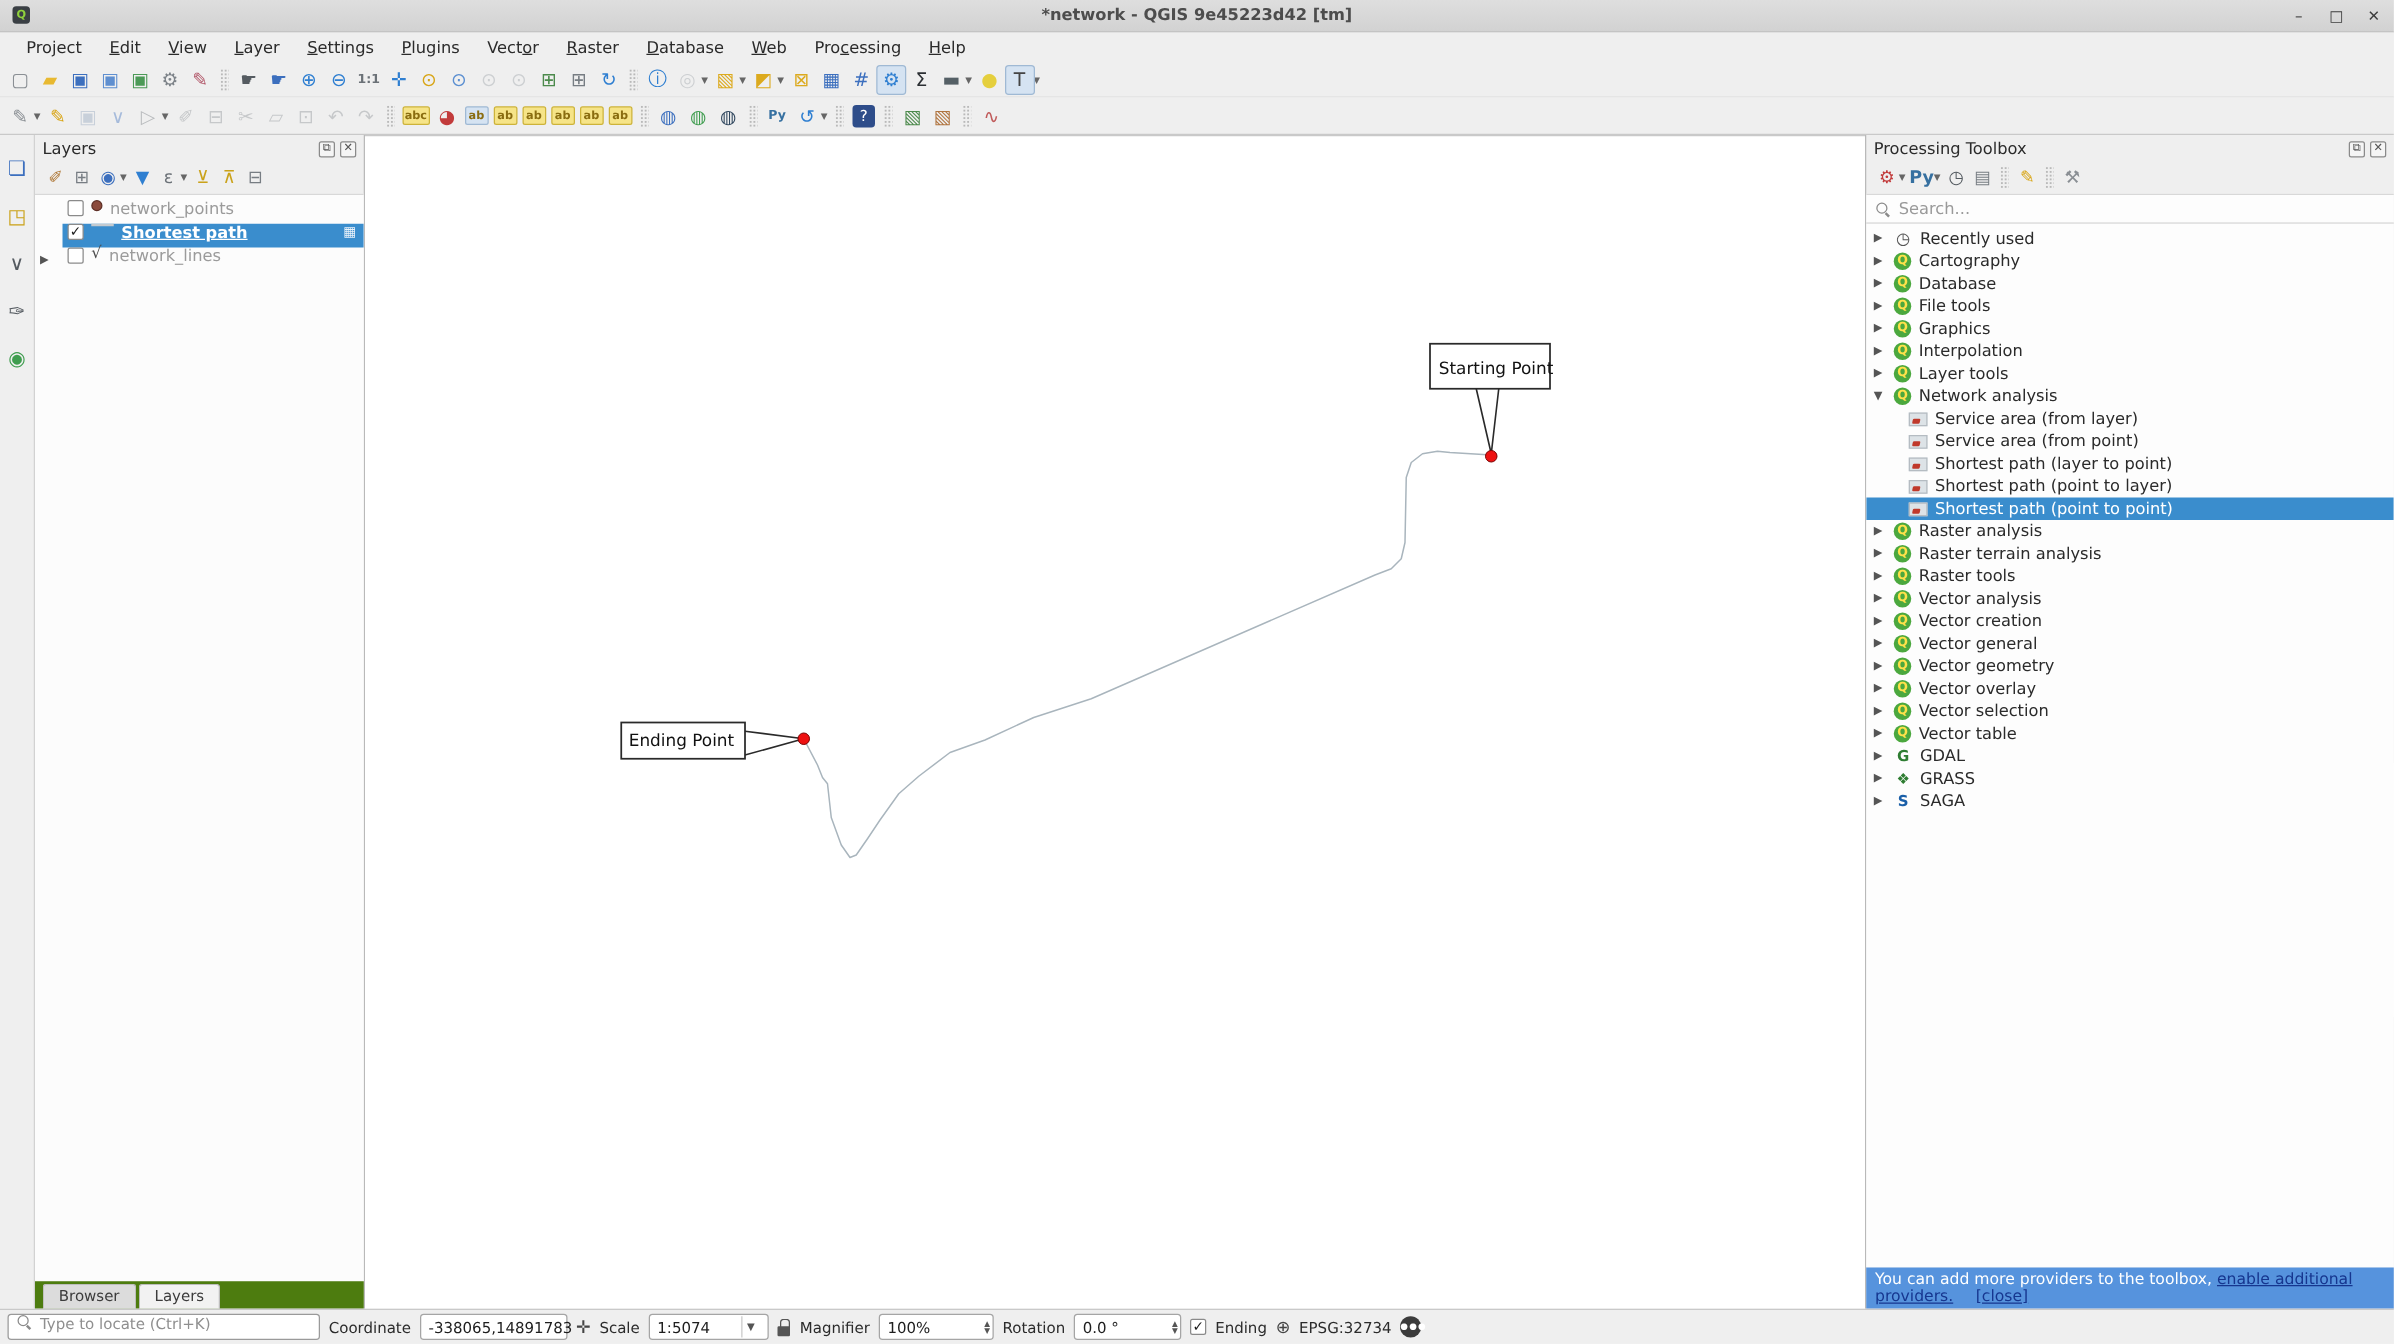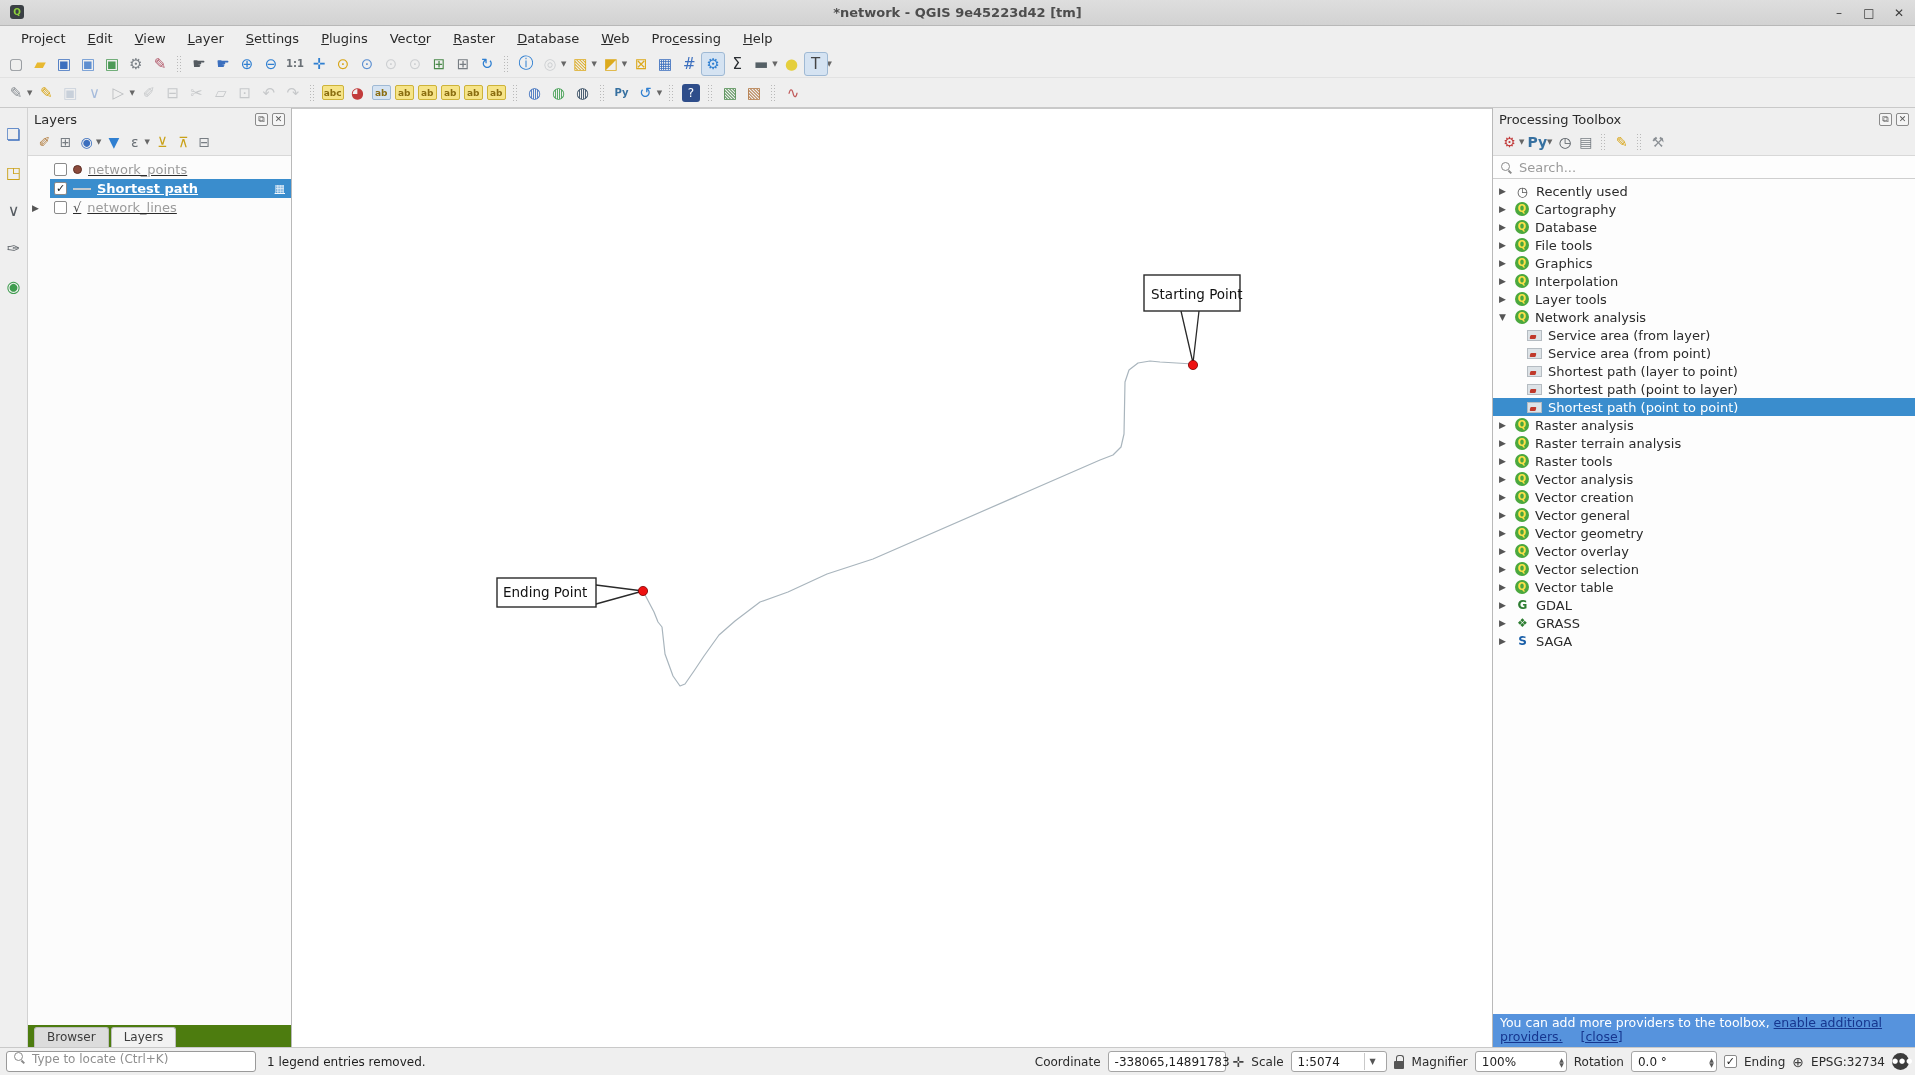--- a/index.html
+++ b/index.html
@@ -47,21 +47,21 @@
   .panel-header { height:22px; display:flex; align-items:center; padding:0 6px; }
   .panel-title { flex:1; font-size:13px; color:#2b2b2b; }
   .panel-btn { width:13px; height:13px; border:1px solid #8a8a8a; border-radius:2px; margin-left:4px;
     font-size:9px; line-height:11px; text-align:center; color:#555; background:#f5f5f5; }
   .panel-toolbar { display:flex; align-items:center; padding:1px 4px 3px 6px; }
   .panel-toolbar .ticon { height:21px; min-width:21px; font-size:14px; }
   
   #layers-list { flex:1; background:#fcfcfc; border-top:1px solid #d8d8d8; padding-top:4px; overflow:hidden; }
   .lrow { height:19px; display:flex; align-items:center; }
   .lrow .indent { width:22px; display:flex; justify-content:flex-start; padding-left:4px; }
-  .lrow .hl { flex:1; height:19px; display:flex; align-items:center; gap:6px; padding-left:4px;text-decoration:underline; }
+  .lrow .hl { flex:1; height:19px; display:flex; gap:6px; padding-left:4px; }
   .lrow.sel .hl { background:#3a8dcd; color:#fff; }
   .lrow .lname { color:#9b9b9b; }
   .lrow.sel .lname { color:#fff; font-weight:bold; text-decoration:underline; }
   .exp { font-size:9px; color:#555; }
   .cb { width:13px; height:13px; background:#fff; border:1px solid #8a8a8a; border-radius:2px;
     font-size:11px; line-height:11px; text-align:center; color:#1b1b1b; font-weight:bold; flex:none; }
   .sym-point { width:9px; height:9px; border-radius:50%; background:#8b4a3c; border:1px solid #5e2f26; }
   .sym-line { width:18px; height:0; border-top:2px solid #c3cad0; }
   .sym-vline { font-size:13px; color:#4a4a4a; line-height:10px; }
   .mem-ind { margin-left:auto; margin-right:6px; color:#eaf2fa; font-size:11px; }
@@ -455,21 +455,20 @@
       <a href="#" style="margin-left:14px;">[close]</a>
     </div>
   </div>
 </div>
 
 <div id="statusbar">
   <div id="locator">
     <span class="mag"></span>
     <span>Type to locate (Ctrl+K)</span>
   </div>
-  <span id="status-msg">1 legend entries removed.</span>
 
   <span class="sb-label">Coordinate</span>
   <span class="sb-box" style="width:118px;">-338065,14891783</span>
   <span style="font-size:14px;color:#444;">✛</span>
 
   <span class="sb-label">Scale</span>
   <span class="sb-box" style="width:96px;text-align:right;">
     <span>1:5074</span>
     <span class="combo-arrow" style="margin-left:auto;">▼</span>
   </span>

